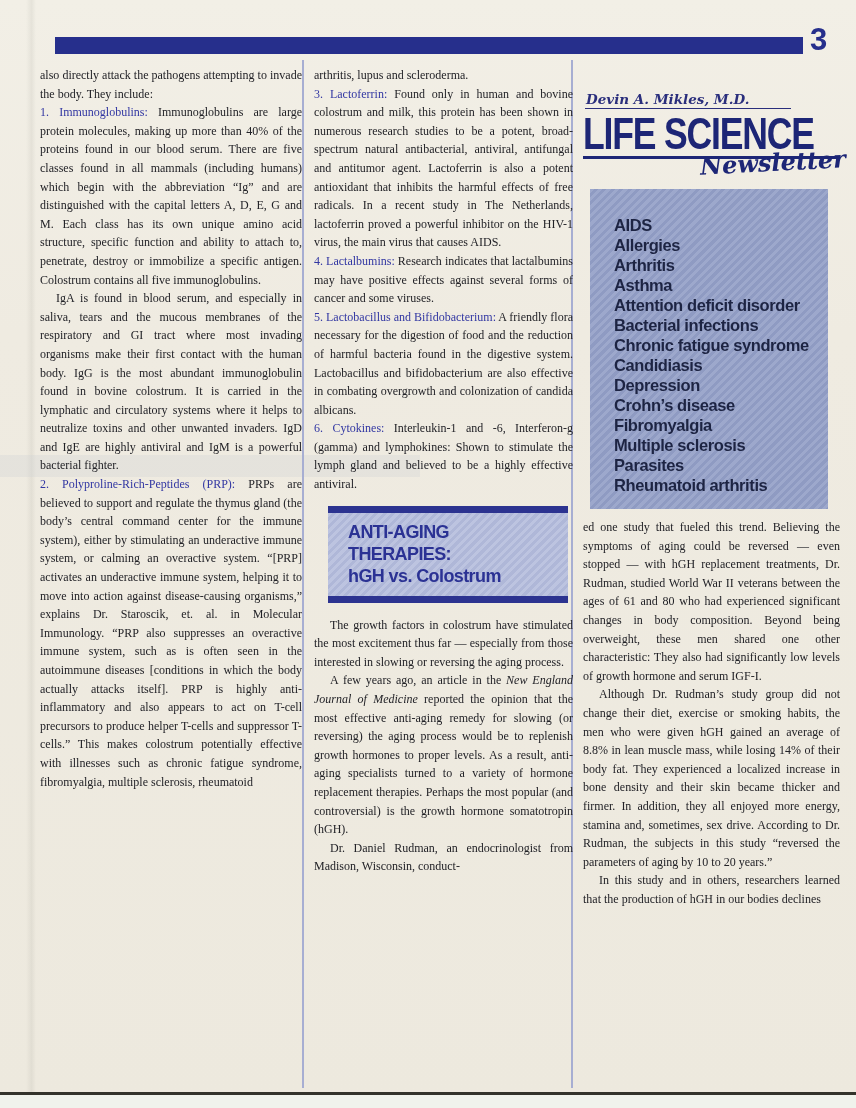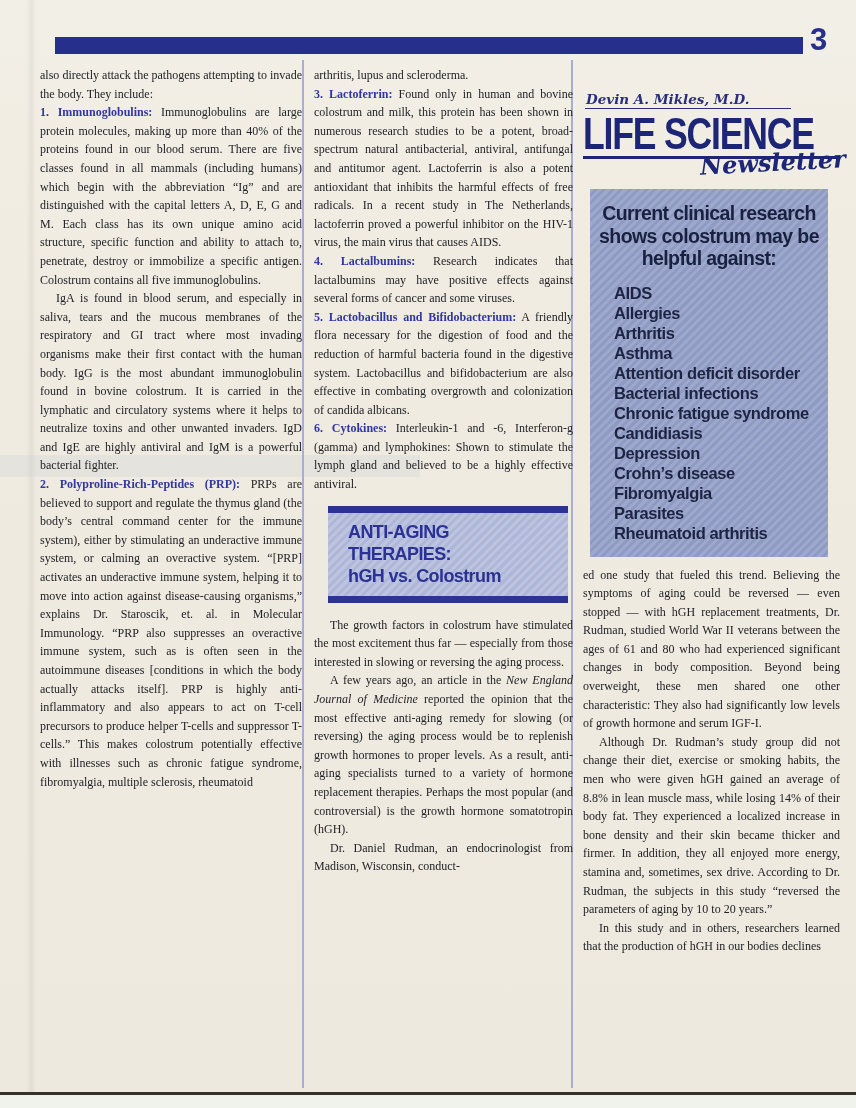--- a/index.html
+++ b/index.html
@@ -26,21 +26,21 @@
   .vrule1 { left:302px; } .vrule2 { left:571px; }
 
   .col { position:absolute; top:66px; }
   .col1 { left:40px;  width:262px; }
   .col2 { left:314px; width:259px; }
   .col3 { left:583px; width:257px; top:46px; }
 
   .bt { font-size:12px; line-height:18.6px; color:#222227; }
   .bt p { margin:0; text-align:justify; }
   .bt p.ind { text-indent:16px; }
-  .lead { color:#3136a2; font-weight:bold; }
+  .lead { color:#3136a2; font-weight:normal; }
   .bt em { font-style:italic; }
 
   
   .masthead { position:relative; height:88px;margin-top:44px; }
   .signature {
     display:inline-block; margin-left:2px;
     font-family:"DejaVu Serif", serif; font-style:italic; font-weight:bold;
     font-size:13.5px; color:#2a2e7c;
     border-bottom:1.5px solid #2a2e7c; padding:0 42px 1px 1px; white-space:nowrap;
   }
@@ -134,33 +134,33 @@
 
   <div class="col col3">
     <div class="masthead">
       <div><span class="signature">Devin A. Mikles, M.D.</span></div>
       <div class="logo">LIFE SCIENCE</div>
       <div class="logo-rule"></div>
       <div class="newsletter">Newsletter</div>
     </div>
 
     <div class="research-box">
-      <div class="research-title">Current clinical research shows colostrum may be helpful against:</div>
       <ul class="research-list">
         <li>AIDS</li>
         <li>Allergies</li>
         <li>Arthritis</li>
         <li>Asthma</li>
         <li>Attention deficit disorder</li>
         <li>Bacterial infections</li>
         <li>Chronic fatigue syndrome</li>
         <li>Candidiasis</li>
         <li>Depression</li>
         <li>Crohn’s disease</li>
         <li>Fibromyalgia</li>
+        <li>Multiple sclerosis</li>
         <li>Parasites</li>
         <li>Rheumatoid arthritis</li>
       </ul>
     </div>
 
     <div class="bt" style="margin-top:9px;">
       <p>ed one study that fueled this trend. Believing the symptoms of aging could be reversed — even stopped — with hGH replacement treatments, Dr. Rudman, studied World War II veterans between the ages of 61 and 80 who had experienced significant changes in body composition. Beyond being overweight, these men shared one other characteristic: They also had significantly low levels of growth hormone and serum IGF-I.</p>
       <p class="ind">Although Dr. Rudman’s study group did not change their diet, exercise or smoking habits, the men who were given hGH gained an average of 8.8% in lean muscle mass, while losing 14% of their body fat. They experienced a localized increase in bone density and their skin became thicker and firmer. In addition, they all enjoyed more energy, stamina and, sometimes, sex drive. According to Dr. Rudman, the subjects in this study “reversed the parameters of aging by 10 to 20 years.”</p>
       <p class="ind">In this study and in others, researchers learned that the production of hGH in our bodies declines</p>
     </div>

